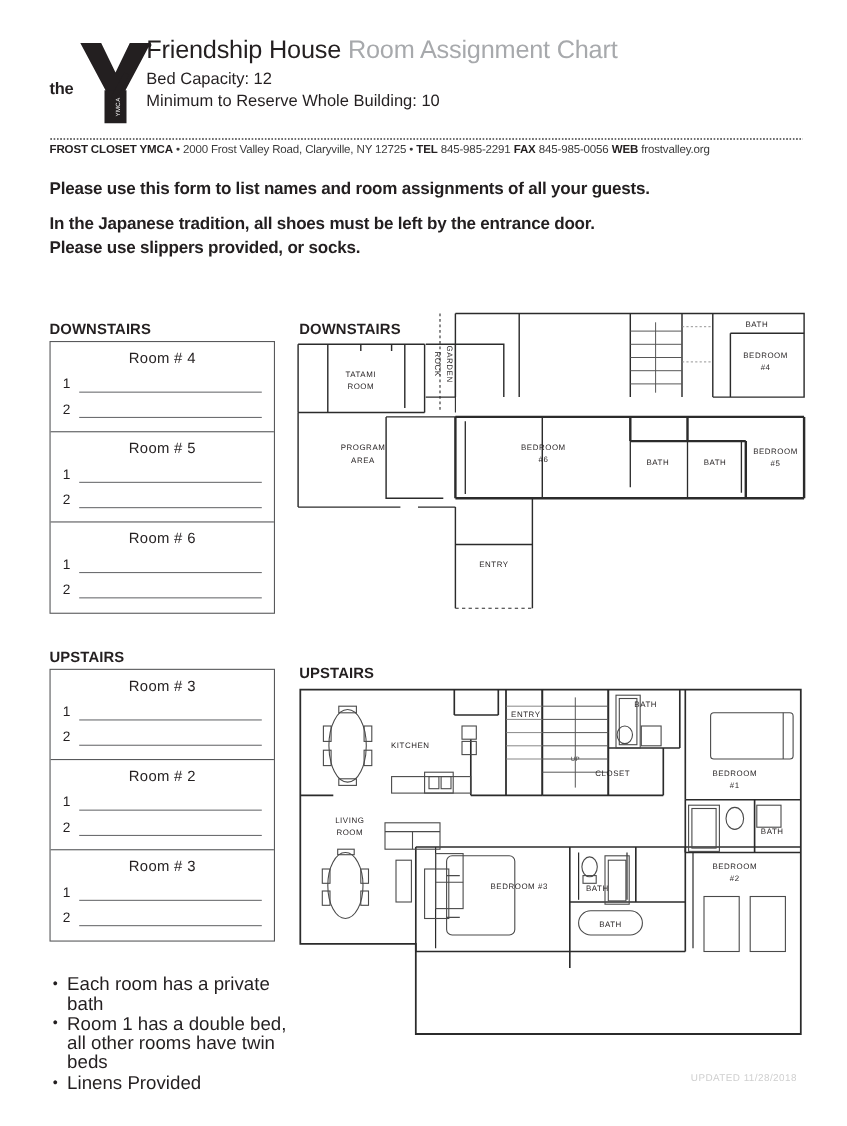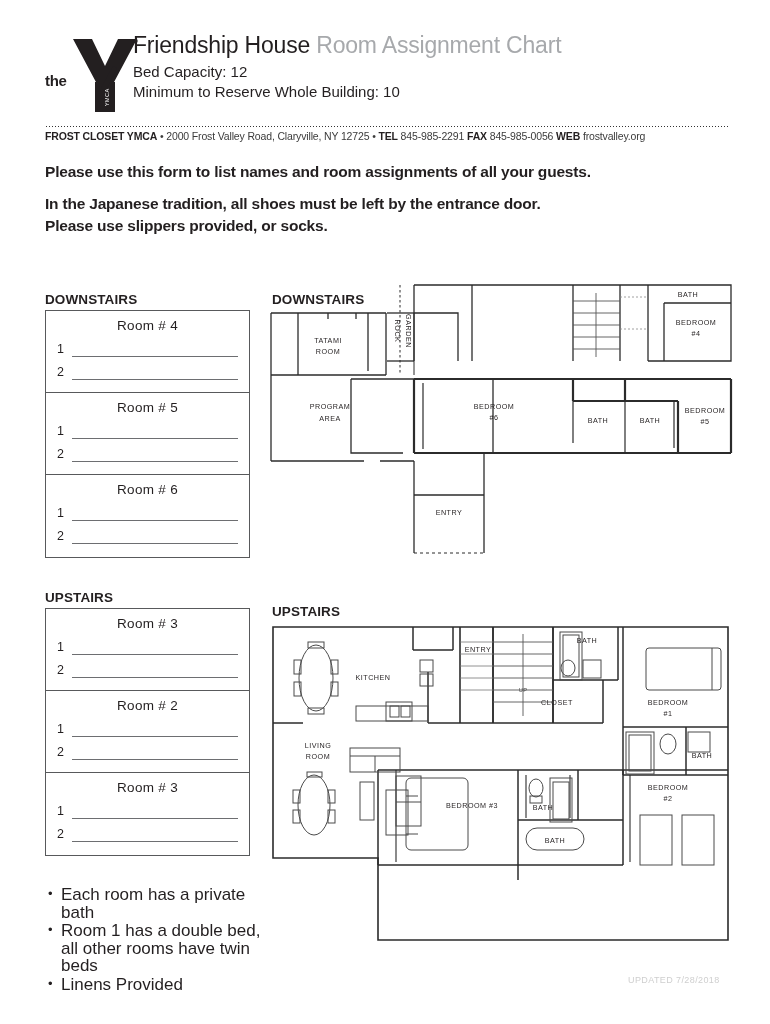--- a/index.html
+++ b/index.html
@@ -447,15 +447,15 @@
       <text class="pl-label-sm" x="204" y="188" text-anchor="middle">BEDROOM #3</text>
       <text class="pl-label-sm" x="275" y="190" text-anchor="middle">BATH</text>
       <text class="pl-label-sm" x="287" y="223" text-anchor="middle">BATH</text>
       <text class="pl-label-sm" x="434" y="138" text-anchor="middle">BATH</text>
       <text class="pl-label-sm" x="400" y="170" text-anchor="middle">BEDROOM</text>
       <text class="pl-label-sm" x="400" y="181" text-anchor="middle">#2</text>
       <text class="pl-tiny" x="255" y="72" text-anchor="middle">UP</text>
     </svg>
   </div>
 
-  <div class="footer">UPDATED 7/28/2018</div>
+  <div class="footer">UPDATED 11/28/2018</div>
 
 </div>
 
 </body></html>

